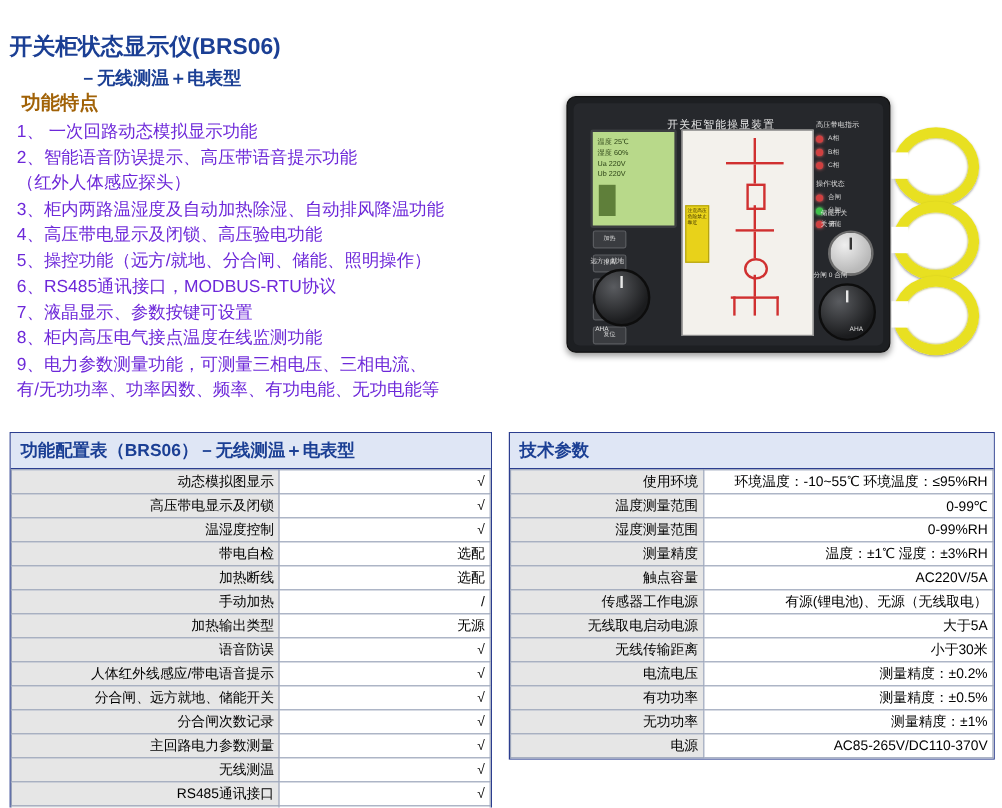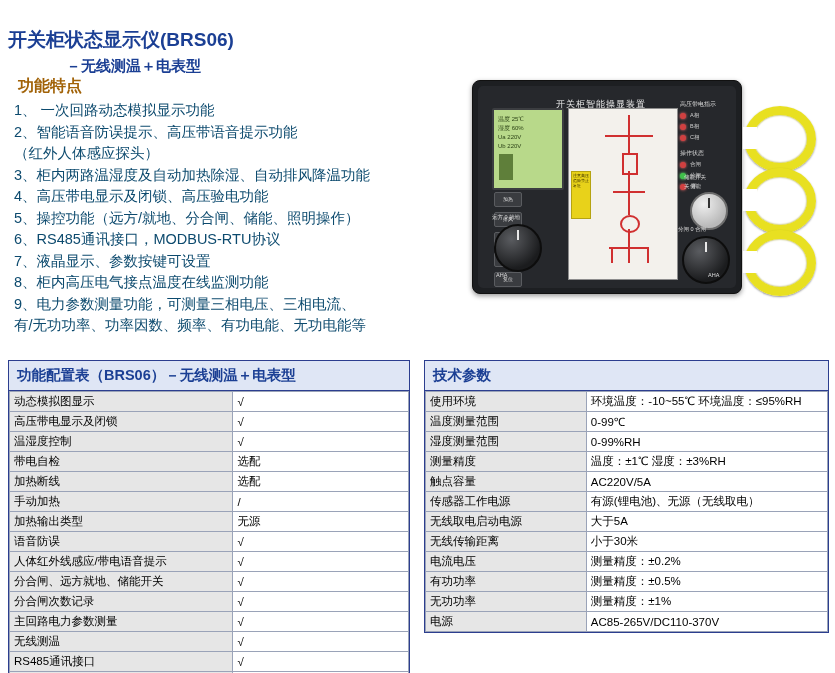--- a/index.html
+++ b/index.html
@@ -44,21 +44,21 @@
     font-weight: bold;
     color: #a16207;
   }
   .features-list {
     position: absolute;
     left: 14px;
     top: 100px;
     width: 450px;
     font-size: 14.5px;
     line-height: 21.5px;
-    color: #0c4a6e;
+    color: #6d28d9;
   }
   .features-list div {
     white-space: nowrap;
   }
 
   
   .device {
     position: absolute;
     left: 472px;
     top: 80px;
@@ -245,21 +245,21 @@
     border-bottom: 1px solid #2c3e8f;
   }
   table {
     border-collapse: collapse;
     width: 100%;
     font-size: 11.5px;
   }
   td {
     border: 1px solid #9aa3b8;
     padding: 2px 4px;
-    text-align: left;
+    text-align: right;
     height: 14px;
   }
   td.k {
     background: #e6e6e6;
     width: 56%;
   }
   td.v {
     background: #ffffff;
   }
   .t2 td.k { width: 40%; margin-left: 39px; }

